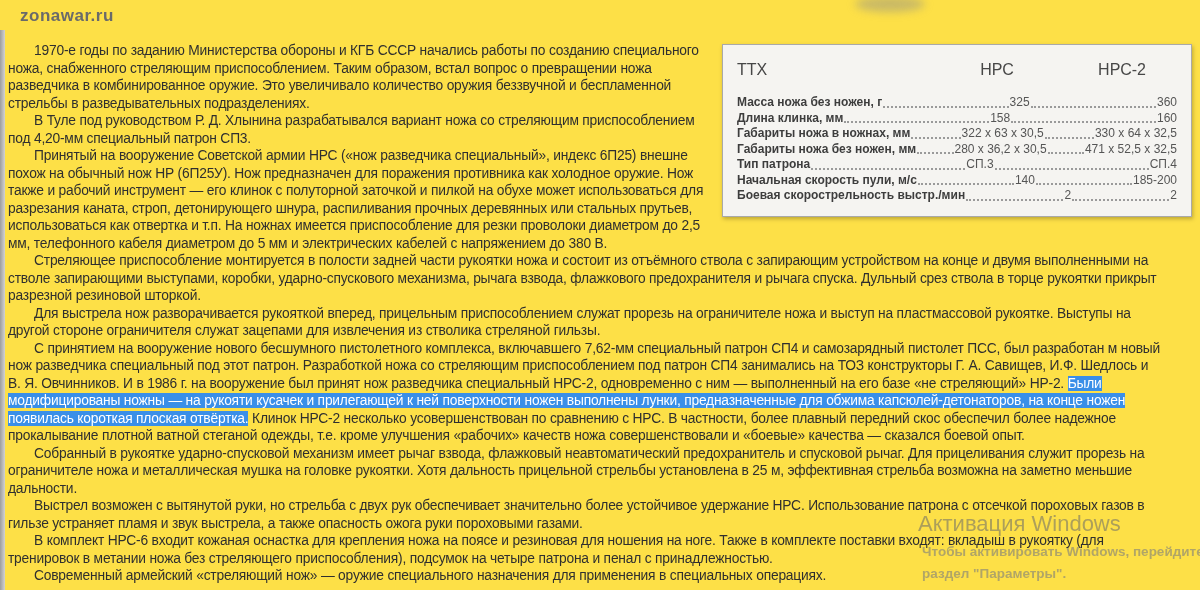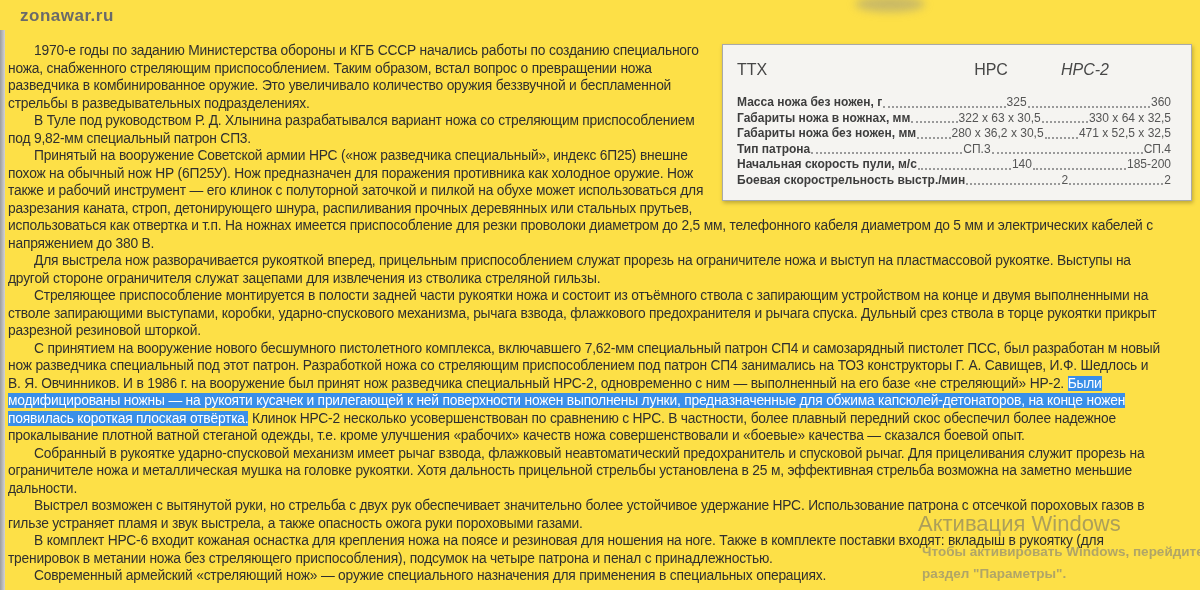--- a/index.html
+++ b/index.html
@@ -32,30 +32,30 @@
     font-size:13.8px;line-height:17.5px;color:#2f2f2f;letter-spacing:-0.2px;
     text-align:left;
   }
   .article p{margin:0;text-indent:26px;}
   .hl{background:#3a8fe8;color:#ffffff;}
   .ttx-box{
     float:right;width:470px;box-sizing:border-box;
     margin:2px -28px 12px 14px;
     background:#f5f4f1;border:1px solid #a9a9a9;
     box-shadow:1px 2px 4px rgba(0,0,0,0.25);
-    padding:10px 20px 12px 14px;
+    padding:10px 14px 12px 14px;
     letter-spacing:0;
   }
   .ttx-header{
     display:flex;align-items:baseline;
     font-size:16px;color:#474747;margin:6px 0 16px 0;line-height:18px;
   }
   .ttx-title{flex:1;}
   .ttx-col1{width:140px;text-align:center;}
-  .ttx-col2{width:110px;text-align:left;font-style:italic;}
+  .ttx-col2{width:110px;text-align:center;}
   .ttx-row{
     display:flex;align-items:flex-end;
     font-size:12px;line-height:15.5px;white-space:nowrap;
   }
   .ttx-label{font-weight:bold;color:#3d3d3d;}
   .ttx-leader{
     flex:1;min-width:8px;align-self:flex-end;
     border-bottom:2px dotted #9a9a9a;margin:0 1px 3px 1px;
   }
   .ttx-val{color:#555555;}
@@ -84,20 +84,27 @@
       </div>
       <div id="ttx-rows">
           <div class="ttx-row">
             <span class="ttx-label">Масса ножа без ножен, г</span>
             <span class="ttx-leader"></span>
             <span class="ttx-val">325</span>
             <span class="ttx-leader"></span>
             <span class="ttx-val">360</span>
           </div>
           <div class="ttx-row">
+            <span class="ttx-label">Длина клинка, мм</span>
+            <span class="ttx-leader"></span>
+            <span class="ttx-val">158</span>
+            <span class="ttx-leader"></span>
+            <span class="ttx-val">160</span>
+          </div>
+          <div class="ttx-row">
             <span class="ttx-label">Габариты ножа в ножнах, мм</span>
             <span class="ttx-leader"></span>
             <span class="ttx-val">322 x 63 x 30,5</span>
             <span class="ttx-leader"></span>
             <span class="ttx-val">330 x 64 x 32,5</span>
           </div>
           <div class="ttx-row">
             <span class="ttx-label">Габариты ножа без ножен, мм</span>
             <span class="ttx-leader"></span>
             <span class="ttx-val">280 x 36,2 x 30,5</span>
@@ -123,24 +130,24 @@
             <span class="ttx-leader"></span>
             <span class="ttx-val">2</span>
             <span class="ttx-leader"></span>
             <span class="ttx-val">2</span>
           </div>
         </div>
     </div>
 
     <div id="paragraphs">
         <p><span>1970-е годы по заданию Министерства обороны и КГБ СССР начались работы по созданию специального ножа, снабженного стреляющим приспособлением. Таким образом, встал вопрос о превращении ножа разведчика в комбинированное оружие. Это увеличивало количество оружия беззвучной и беспламенной стрельбы в разведывательных подразделениях.</span></p>
-        <p><span>В Туле под руководством Р. Д. Хлынина разрабатывался вариант ножа со стреляющим приспособлением под 9,82-мм специальный патрон СП3.</span></p>
+        <p><span>В Туле под руководством Р. Д. Хлынина разрабатывался вариант ножа со стреляющим приспособлением под 4,20-мм специальный патрон СП3.</span></p>
         <p><span>Принятый на вооружение Советской армии НРС («нож разведчика специальный», индекс 6П25) внешне похож на обычный нож НР (6П25У). Нож предназначен для поражения противника как холодное оружие. Нож также и рабочий инструмент — его клинок с полуторной заточкой и пилкой на обухе может использоваться для разрезания каната, строп, детонирующего шнура, распиливания прочных деревянных или стальных прутьев, использоваться как отвертка и т.п. На ножнах имеется приспособление для резки проволоки диаметром до 2,5 мм, телефонного кабеля диаметром до 5 мм и электрических кабелей с напряжением до 380 В.</span></p>
+        <p><span>Стреляющее приспособление монтируется в полости задней части рукоятки ножа и состоит из отъёмного ствола с запирающим устройством на конце и двумя выполненными на стволе запирающими выступами, коробки, ударно-спускового механизма, рычага взвода, флажкового предохранителя и рычага спуска. Дульный срез ствола в торце рукоятки прикрыт разрезной резиновой шторкой.</span></p>
         <p><span>Для выстрела нож разворачивается рукояткой вперед, прицельным приспособлением служат прорезь на ограничителе ножа и выступ на пластмассовой рукоятке. Выступы на другой стороне ограничителя служат зацепами для извлечения из стволика стреляной гильзы.</span></p>
-        <p><span>Стреляющее приспособление монтируется в полости задней части рукоятки ножа и состоит из отъёмного ствола с запирающим устройством на конце и двумя выполненными на стволе запирающими выступами, коробки, ударно-спускового механизма, рычага взвода, флажкового предохранителя и рычага спуска. Дульный срез ствола в торце рукоятки прикрыт разрезной резиновой шторкой.</span></p>
         <p><span>С принятием на вооружение нового бесшумного пистолетного комплекса, включавшего 7,62-мм специальный патрон СП4 и самозарядный пистолет ПСС, был разработан м новый нож разведчика специальный под этот патрон. Разработкой ножа со стреляющим приспособлением под патрон СП4 занимались на ТОЗ конструкторы Г. А. Савищев, И.Ф. Шедлось и В. Я. Овчинников. И в 1986 г. на вооружение был принят нож разведчика специальный НРС-2, одновременно с ним — выполненный на его базе «не стреляющий» НР-2. </span><span class="hl">Были модифицированы ножны — на рукояти кусачек и прилегающей к ней поверхности ножен выполнены лунки, предназначенные для обжима капсюлей-детонаторов, на конце ножен появилась короткая плоская отвёртка.</span><span> Клинок НРС-2 несколько усовершенствован по сравнению с НРС. В частности, более плавный передний скос обеспечил более надежное прокалывание плотной ватной стеганой одежды, т.е. кроме улучшения «рабочих» качеств ножа совершенствовали и «боевые» качества — сказался боевой опыт.</span></p>
         <p><span>Собранный в рукоятке ударно-спусковой механизм имеет рычаг взвода, флажковый неавтоматический предохранитель и спусковой рычаг. Для прицеливания служит прорезь на ограничителе ножа и металлическая мушка на головке рукоятки. Хотя дальность прицельной стрельбы установлена в 25 м, эффективная стрельба возможна на заметно меньшие дальности.</span></p>
         <p><span>Выстрел возможен с вытянутой руки, но стрельба с двух рук обеспечивает значительно более устойчивое удержание НРС. Использование патрона с отсечкой пороховых газов в гильзе устраняет пламя и звук выстрела, а также опасность ожога руки пороховыми газами.</span></p>
         <p><span>В комплект НРС-6 входит кожаная оснастка для крепления ножа на поясе и резиновая для ношения на ноге. Также в комплекте поставки входят: вкладыш в рукоятку (для тренировок в метании ножа без стреляющего приспособления), подсумок на четыре патрона и пенал с принадлежностью.</span></p>
         <p><span>Современный армейский «стреляющий нож» — оружие специального назначения для применения в специальных операциях.</span></p>
       </div>
   </div>
 </div>
 
 </body></html>

